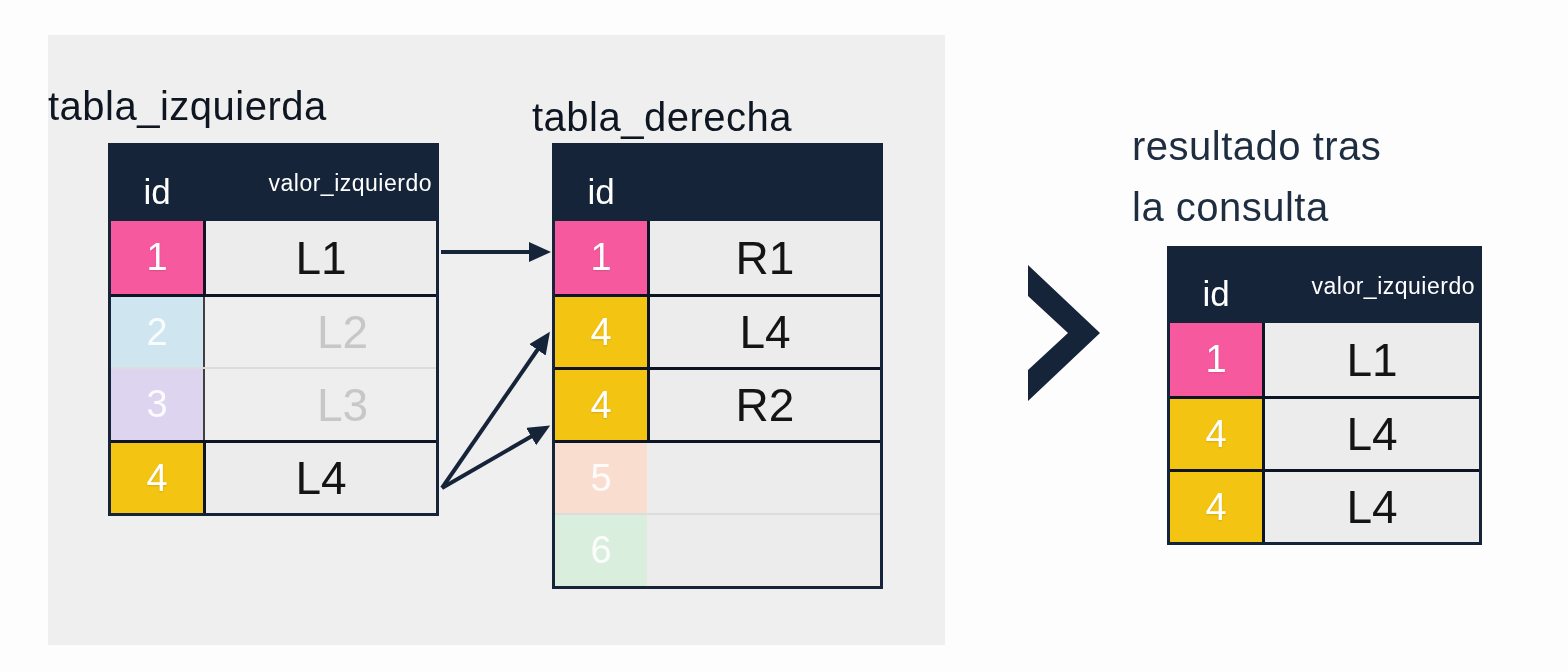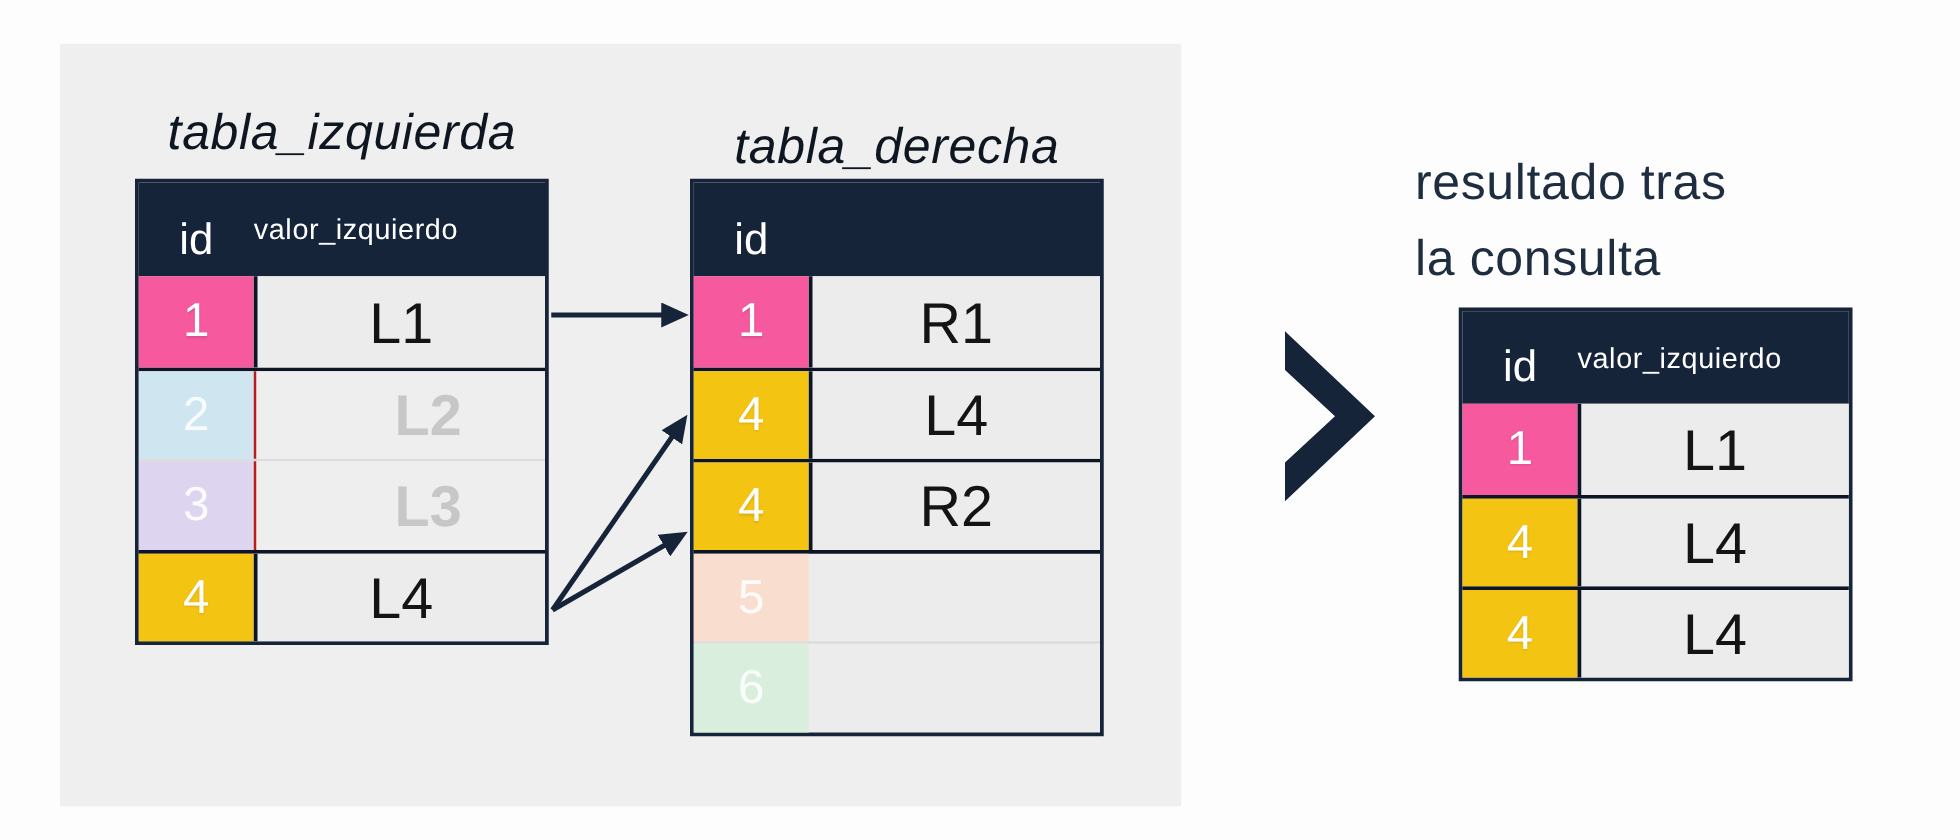--- a/index.html
+++ b/index.html
@@ -8,21 +8,21 @@
     position:relative; width:1568px; height:672px; overflow:hidden;
     background:#fdfdfd;
     font-family:"Liberation Sans", sans-serif;
   }
   .panel {
     position:absolute; left:48px; top:35px; width:897px; height:610px;
     background:#f0efef;
   }
   .tbl-title {
     position:absolute; font-size:40px; font-weight:500; color:#0d1621;
-    text-align:center; letter-spacing:0.5px; white-space:nowrap;font-style:italic;
+    text-align:left; letter-spacing:0.5px; white-space:nowrap;
   }
   .title-left  { left:48px;  top:84px; width:451px; }
   .title-right { left:532px; top:95px; width:371px; }
   .title-result {
     position:absolute; left:1132px; top:116px; width:385px;
     font-size:40px; font-weight:500; color:#1e2d40; 
     line-height:61px; letter-spacing:0.5px;
   }
   .tbl {
     position:absolute; background:#ececec;
@@ -30,32 +30,32 @@
   }
   .tbl-left   { left:108px;  top:143px; width:331px; }
   .tbl-right  { left:552px;  top:143px; width:331px; }
   .tbl-result { left:1167px; top:246px; width:315px; }
   .thead {
     display:flex; align-items:center; height:75px;
     background:#16243a; color:#ffffff;
   }
   .tbl-result .thead { height:74px; }
   .th-id { width:92px; text-align:center; font-size:35px; font-weight:500;margin-top:16px; }
-  .th-val { flex:1; text-align:left; font-size:23px; font-weight:400; letter-spacing:0.5px; padding-right:4px; }
+  .th-val { flex:1; text-align:right; font-size:23px; font-weight:400; letter-spacing:0.5px; padding-right:4px; }
   .trow { display:flex; height:73px; }
   .tid {
     width:92px; display:flex; align-items:center; justify-content:center;
     font-size:38px; color:#ffffff; text-shadow:0 1px 2px rgba(0,0,0,0.12);
   }
   .tval {
     flex:1; display:flex; align-items:center; justify-content:center;
     font-size:46px; font-weight:500; color:#141414; background:#ececec;
   }
   .strong .tval { border-left:3px solid #0d1524; }
-  .faded .tval { border-left:2px solid #b91c1c; background:#efeeee; color:#c7c7c7; font-weight:700;padding-left:44px; }
+  .faded .tval { border-left:2px solid #404040; background:#efeeee; color:#c7c7c7; font-weight:400;padding-left:44px; }
   .faded .tid { color:rgba(255,255,255,0.88); text-shadow:none; }
   .sep-dark  { border-top:3px solid #0d1524; }
   .sep-light { border-top:2px solid #dcdcdc; }
   .id-pink   { background:#f7599e; }
   .id-yellow { background:#f3c412; }
   .id-blue   { background:#cfe5f0; }
   .id-purple { background:#ddd4ef; }
   .id-peach  { background:#f9ded0; }
   .id-green  { background:#d9eedd; }
   .arrows { position:absolute; left:0; top:0; pointer-events:none; }

